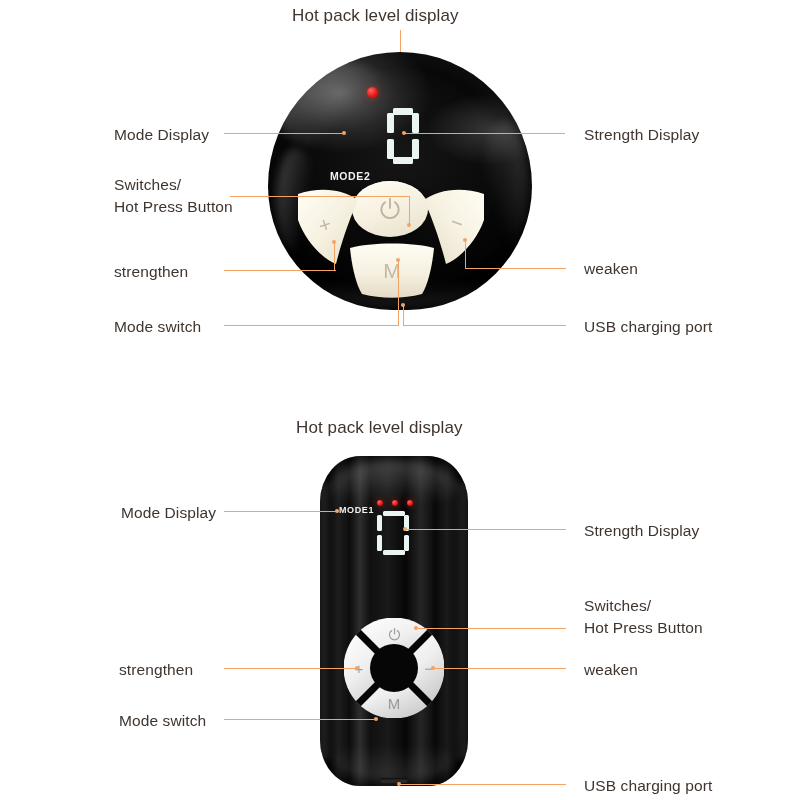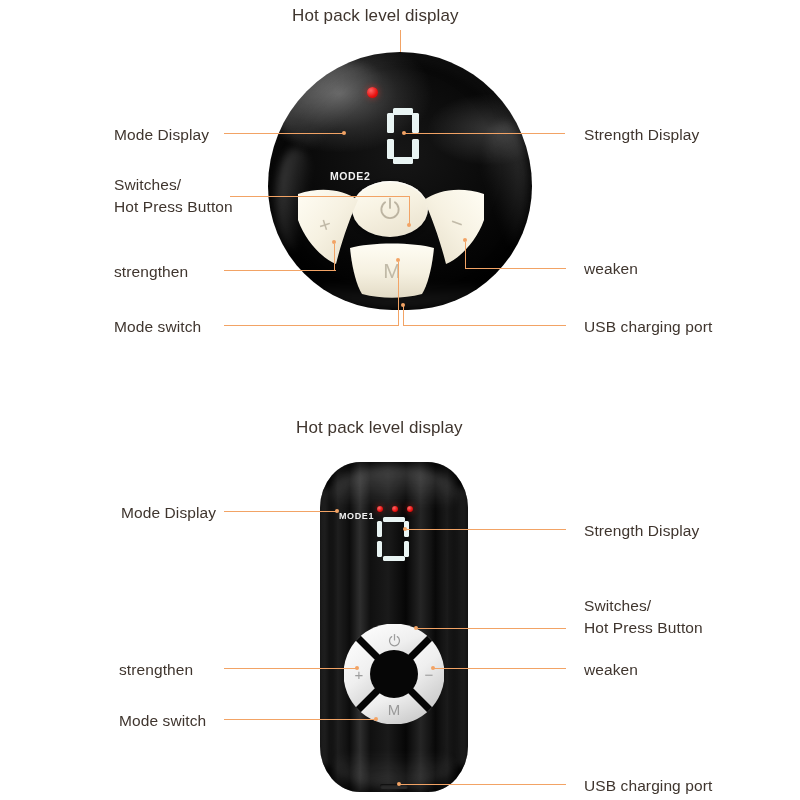--- a/index.html
+++ b/index.html
@@ -150,21 +150,20 @@
     background:
       linear-gradient(90deg,
         #0b0b0b 0%, #070707 6%,
         #222222 12%, #0d0d0d 20%,
         #2e2e2e 27%, #101010 34%,
         #1a1a1a 46%, #060606 58%,
         #252525 68%, #0a0a0a 78%,
         #1d1d1d 86%, #070707 94%, #000 100%);
     box-shadow: inset 0 0 30px rgba(0,0,0,.85);
     overflow: hidden;
-    margin-top: 6px;
   }
   #bar .top-gloss {
     position: absolute; left: 10px; top: 4px;
     width: 128px; height: 54px;
     border-radius: 50%;
     background: linear-gradient(180deg, rgba(255,255,255,.22), rgba(255,255,255,0) 78%);
     filter: blur(5px);
   }
   #bar .bot-gloss {
     position: absolute; left: 14px; bottom: 4px;

